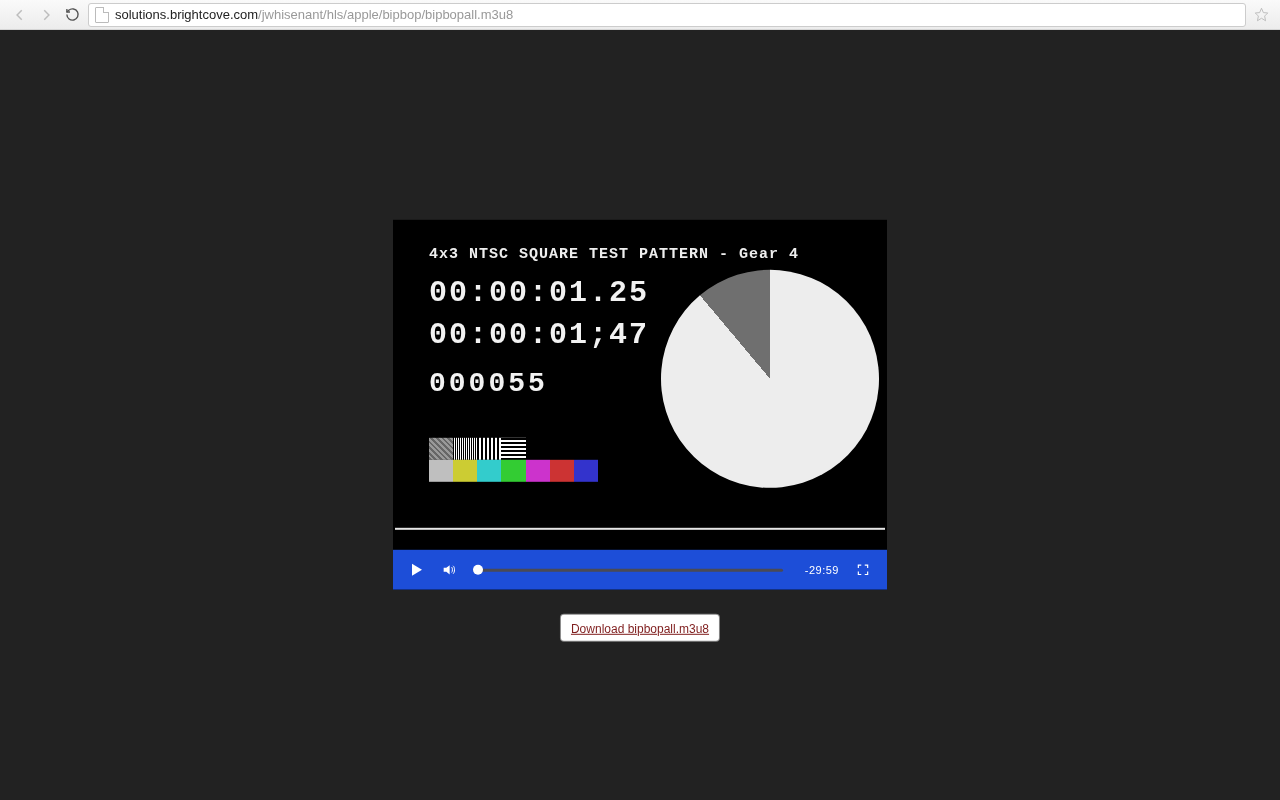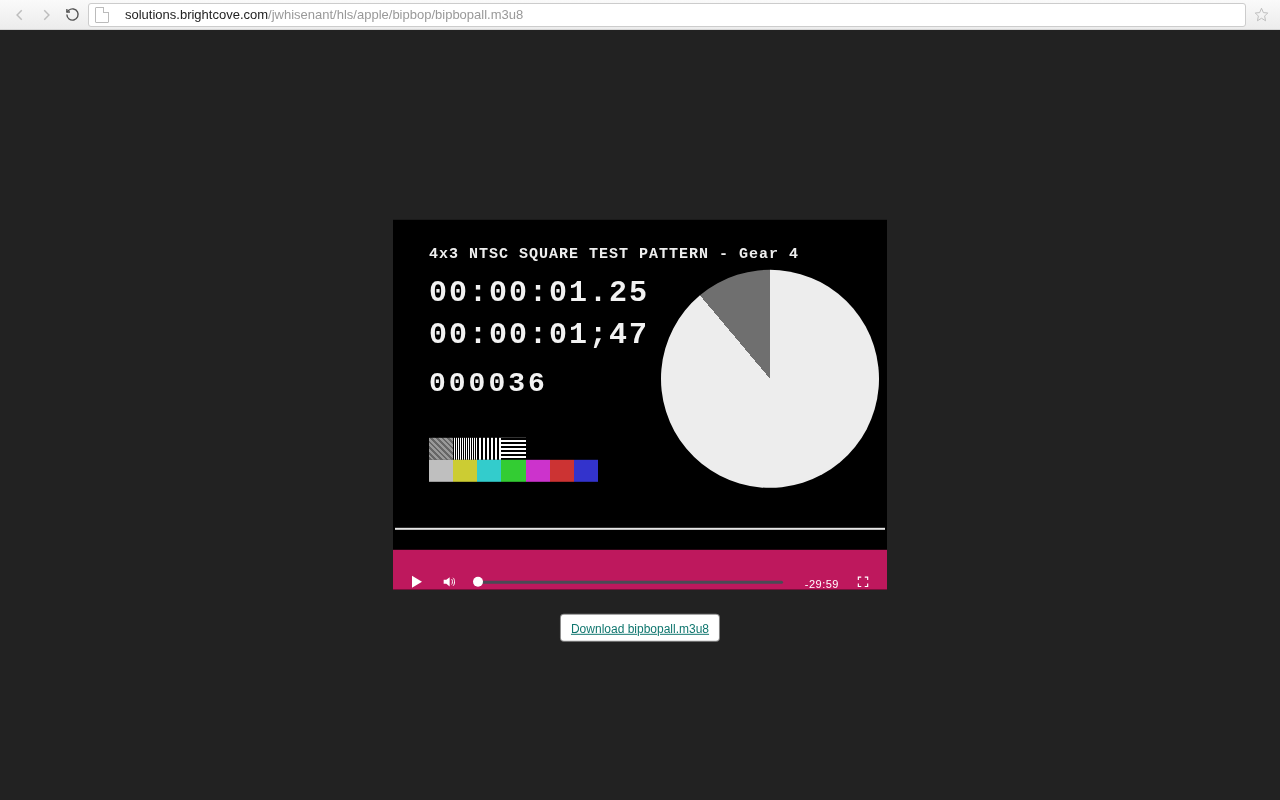--- a/index.html
+++ b/index.html
@@ -35,21 +35,21 @@
   .reload-btn { color: #555; cursor: pointer; }
   .address-bar {
     flex: 1;
     height: 22px;
     border: 1px solid #ccc;
     border-radius: 3px;
     background: #fff;
     display: flex;
     align-items: center;
     padding: 0 6px;
-    gap: 16px;
+    gap: 6px;
   }
   .doc-icon {
     width: 12px;
     height: 14px;
     border: 1px solid #bbb;
     border-radius: 1px;
     position: relative;
   }
   .doc-icon::after {
     content: "";
@@ -160,24 +160,24 @@
     height: 2px;
     background: #e6e6e6;
   }
 
   
   .controls {
     position: absolute;
     left: 0; right: 0; bottom: 0;
     height: 40px;
     display: flex;
-    align-items: flex-end;
+    align-items: center;
     gap: 16px;
     padding: 0 16px;
-    background: #be185d;
+    background: #1d4ed8;
     box-sizing: border-box;
   }
   .ctrl-icon {
     width: 16px; height: 16px;
     color: #fff;
     display:flex;align-items:center;justify-content:center;
     cursor: pointer;
   }
   .play-tri {
     width: 0; height: 0;
@@ -222,21 +222,21 @@
     position: absolute;
     left: 50%;
     transform: translateX(-50%);
     top: 395px;
     background: #fff;
     padding: 4px 10px;
     border-radius: 3px;
     box-shadow: 0 0 0 1px #888;
   }
   .download-pill a {
-    color: #0f766e;
+    color: #7f1d1d;
     font-size: 12px;
     text-decoration: underline;
     cursor: pointer;
   }
 </style>
 </head>
 <body>
 
 <div class="browser-chrome">
   <div class="nav-arrow">
@@ -268,21 +268,21 @@
   </div>
 </div>
 
 <div class="page-body">
   <div class="player-wrap">
 
     <div class="video-area">
       <div class="tp-title">4x3 NTSC SQUARE TEST PATTERN - Gear 4</div>
       <div class="tp-time tp-t1">00:00:01.25</div>
       <div class="tp-time tp-t2">00:00:01;47</div>
-      <div class="tp-count">000036</div>
+      <div class="tp-count">000055</div>
       <div class="pie"></div>
 
       <div class="tp-block">
         <div class="tp-row r1">
           <div class="c c1" style="flex:1"></div>
           <div class="c c2" style="flex:1"></div>
           <div class="c c3" style="flex:1"></div>
           <div class="c c4" style="flex:1"></div>
           <div class="c" style="flex:3;background:#000"></div>
         </div>

